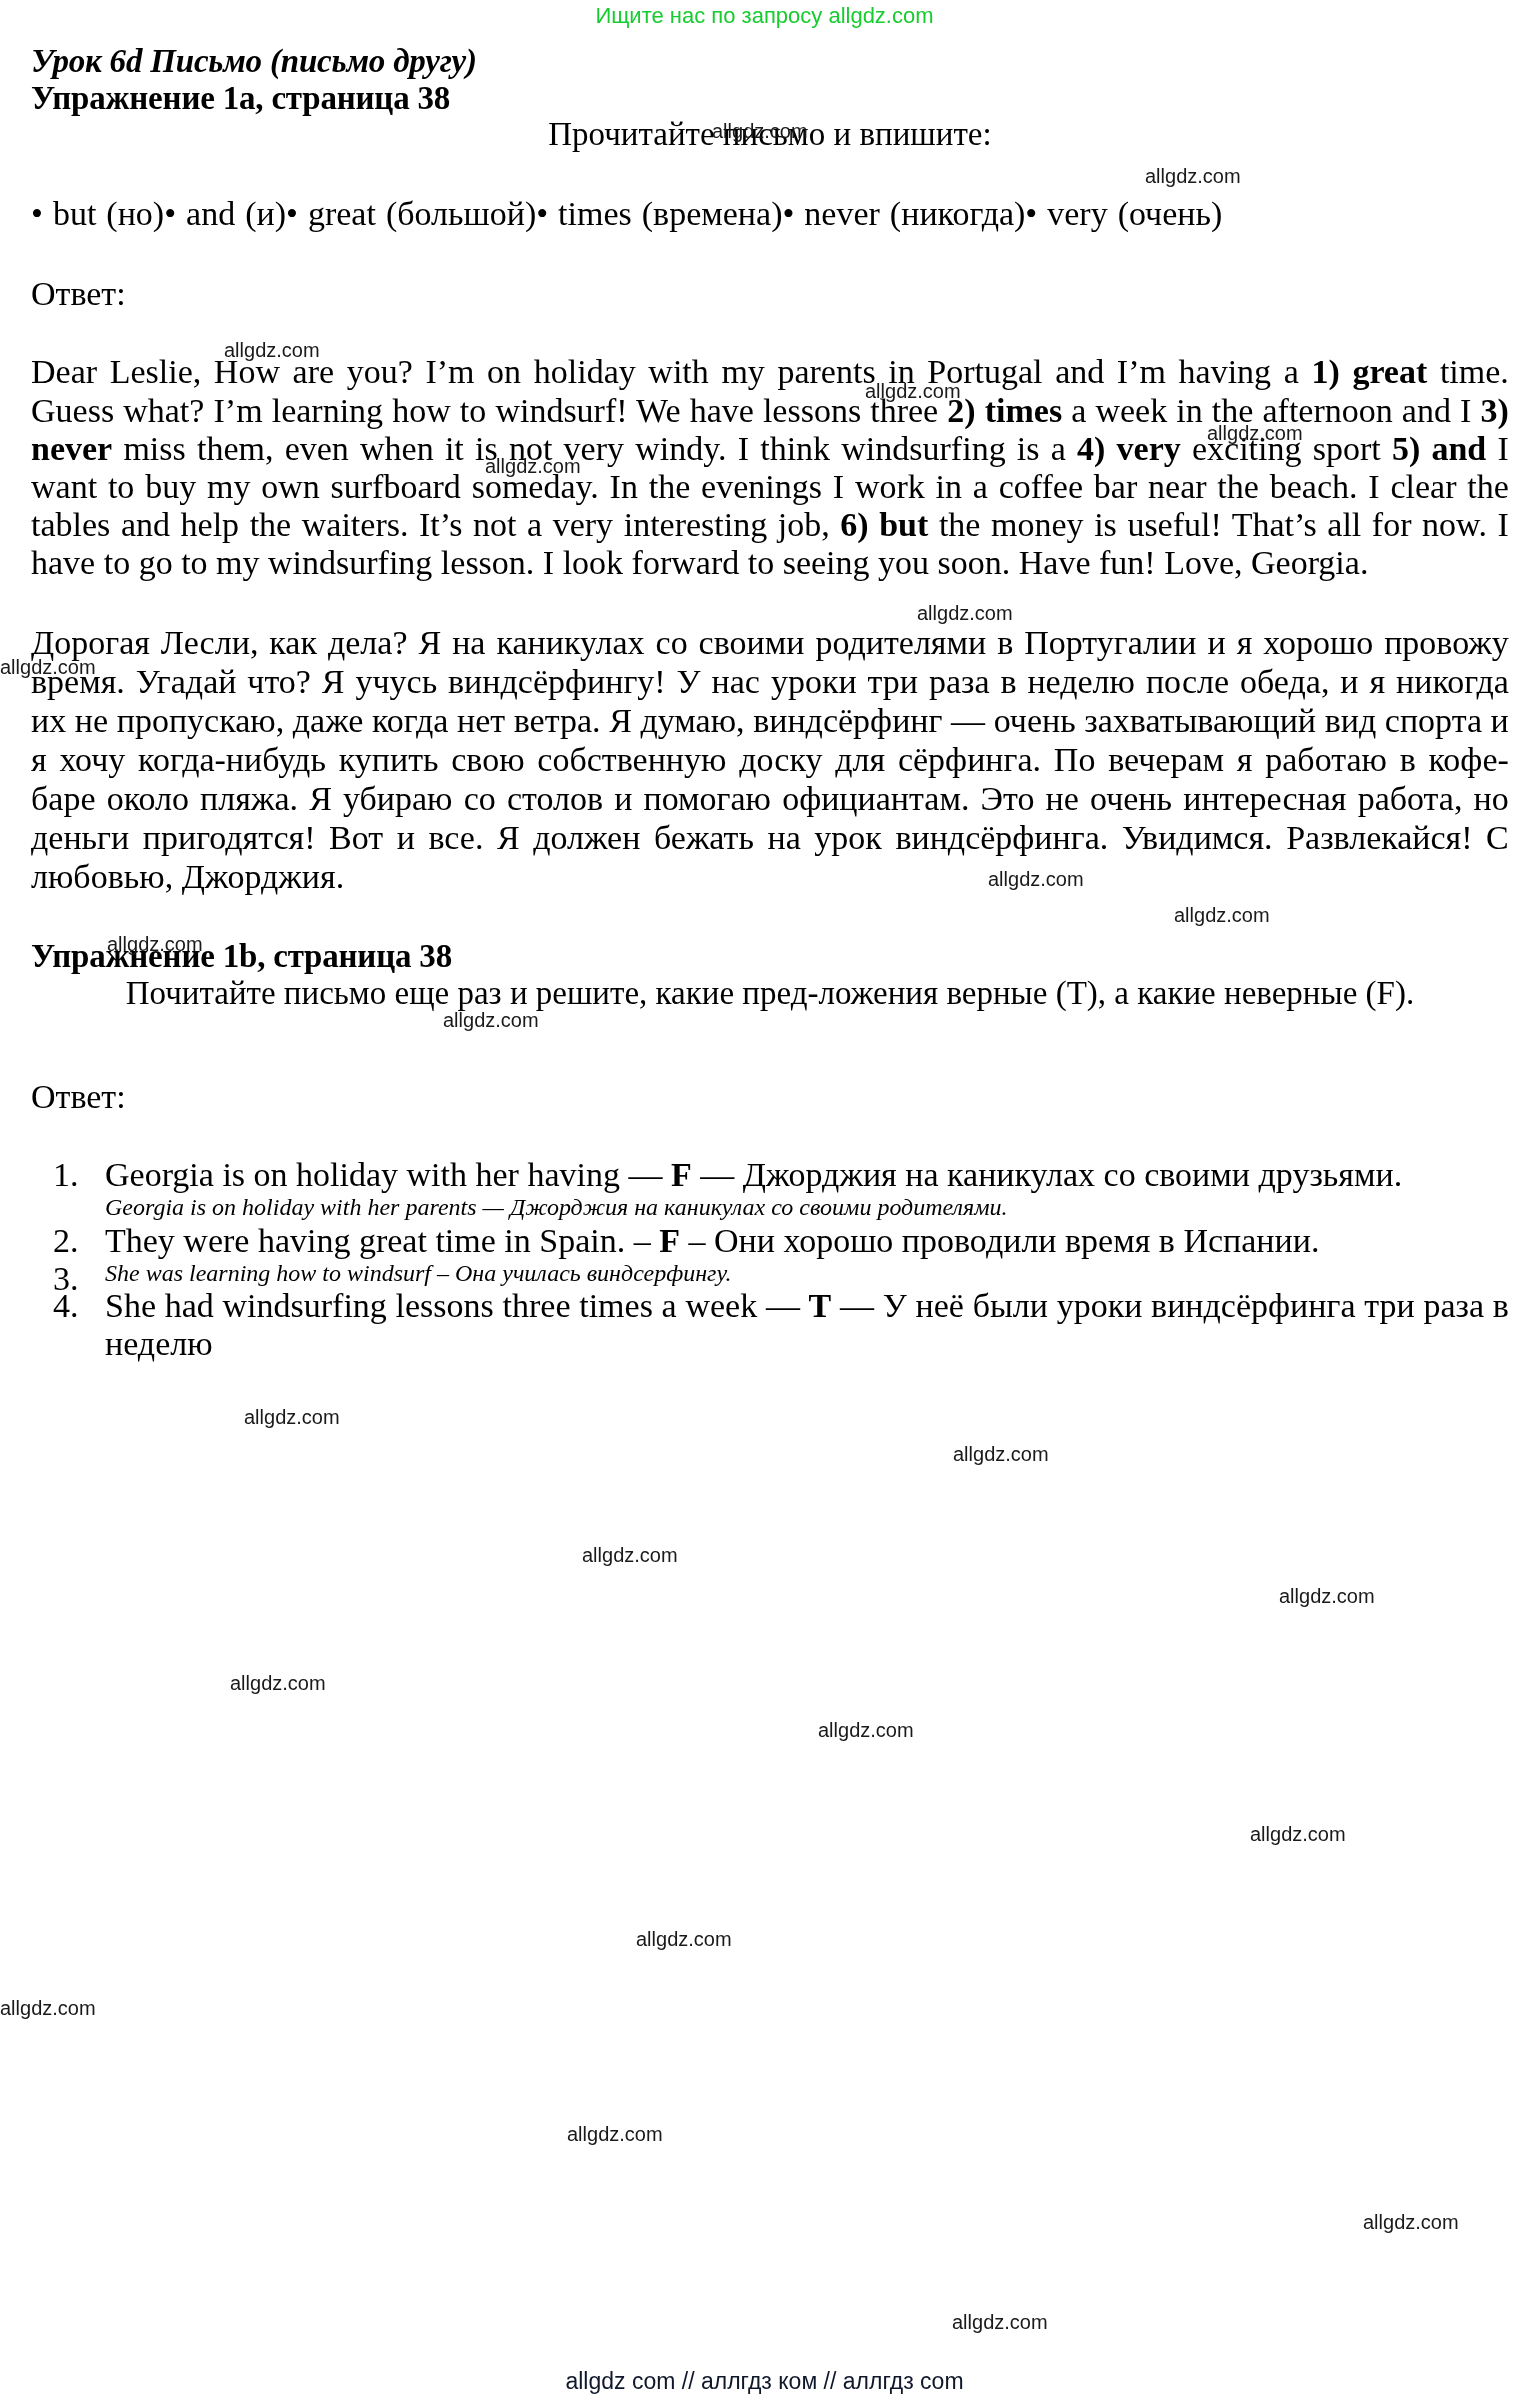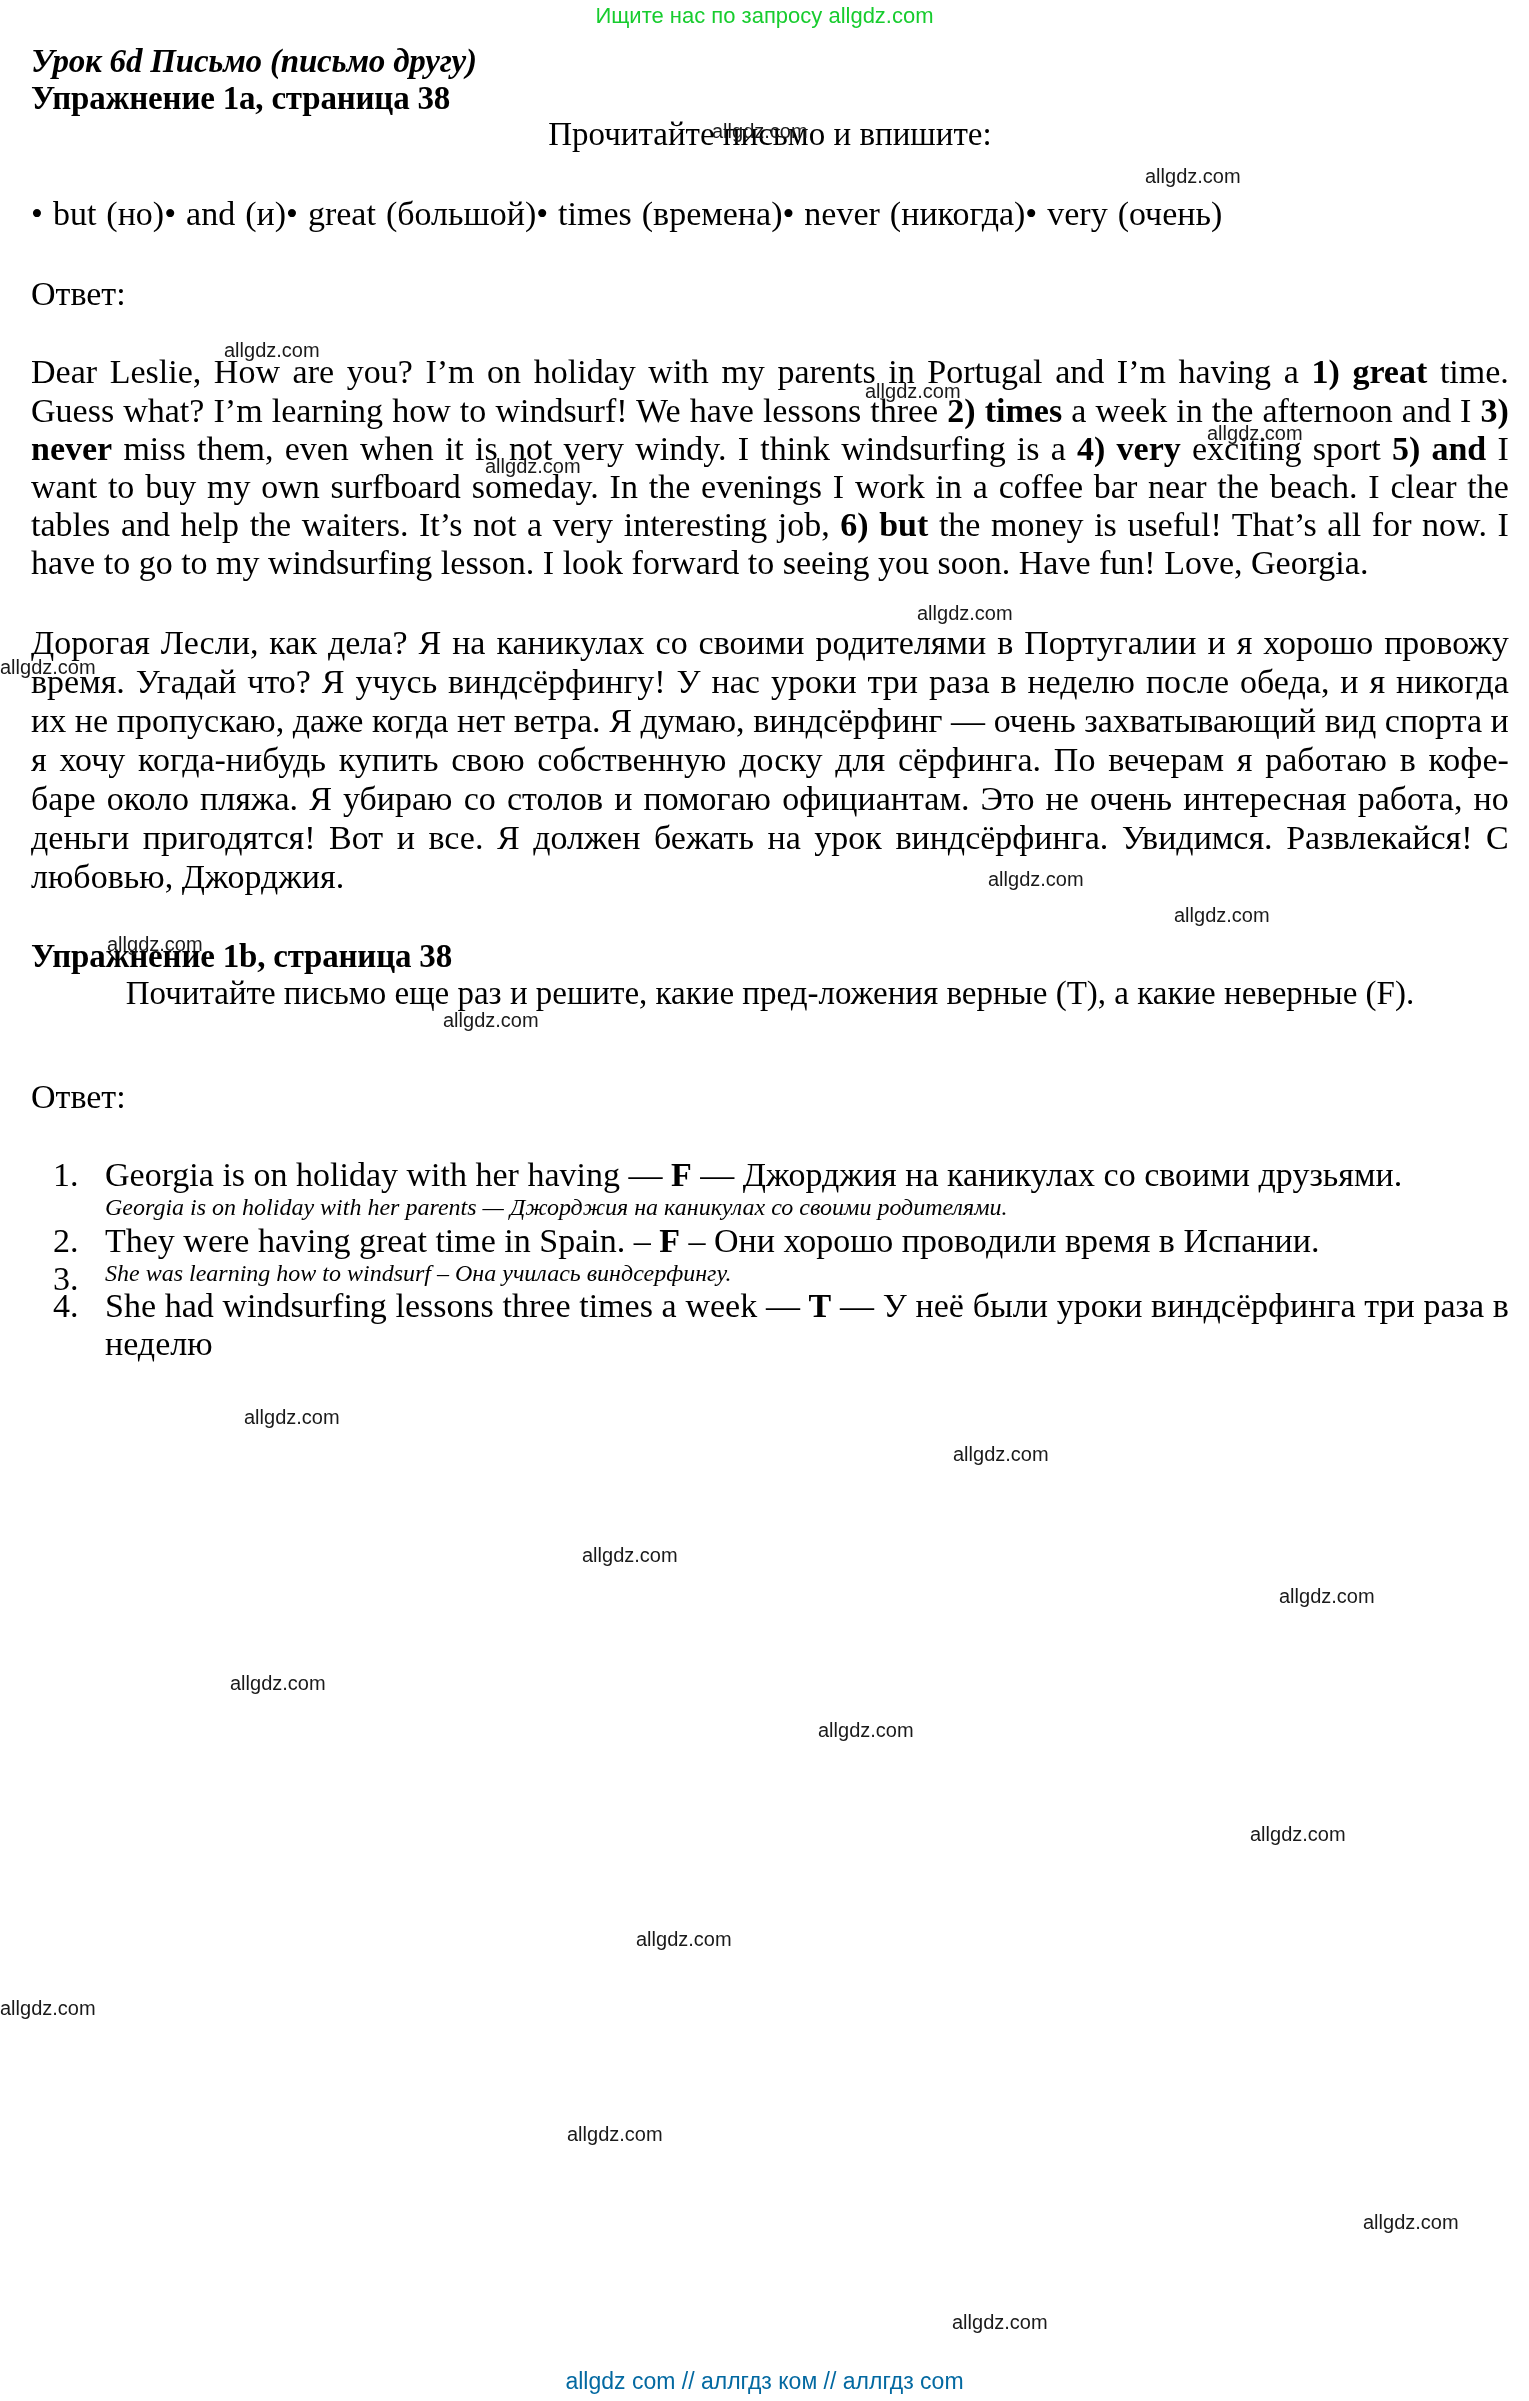--- a/index.html
+++ b/index.html
@@ -152,21 +152,21 @@
 
   
   .footer {
     position: absolute;
     left: 0;
     right: 0;
     bottom: 6.1px;
     text-align: center;
     font-family: "Liberation Sans", "DejaVu Sans", sans-serif;
     font-size: 23px;
-    color: #0369a1;
+    color: #0f172a;
     letter-spacing: 0px;
     z-index: 6;
   }
 </style>
 </head>
 <body>
 
 <div class="page">
 
   <div class="top-banner">Ищите нас по запросу allgdz.com</div>

